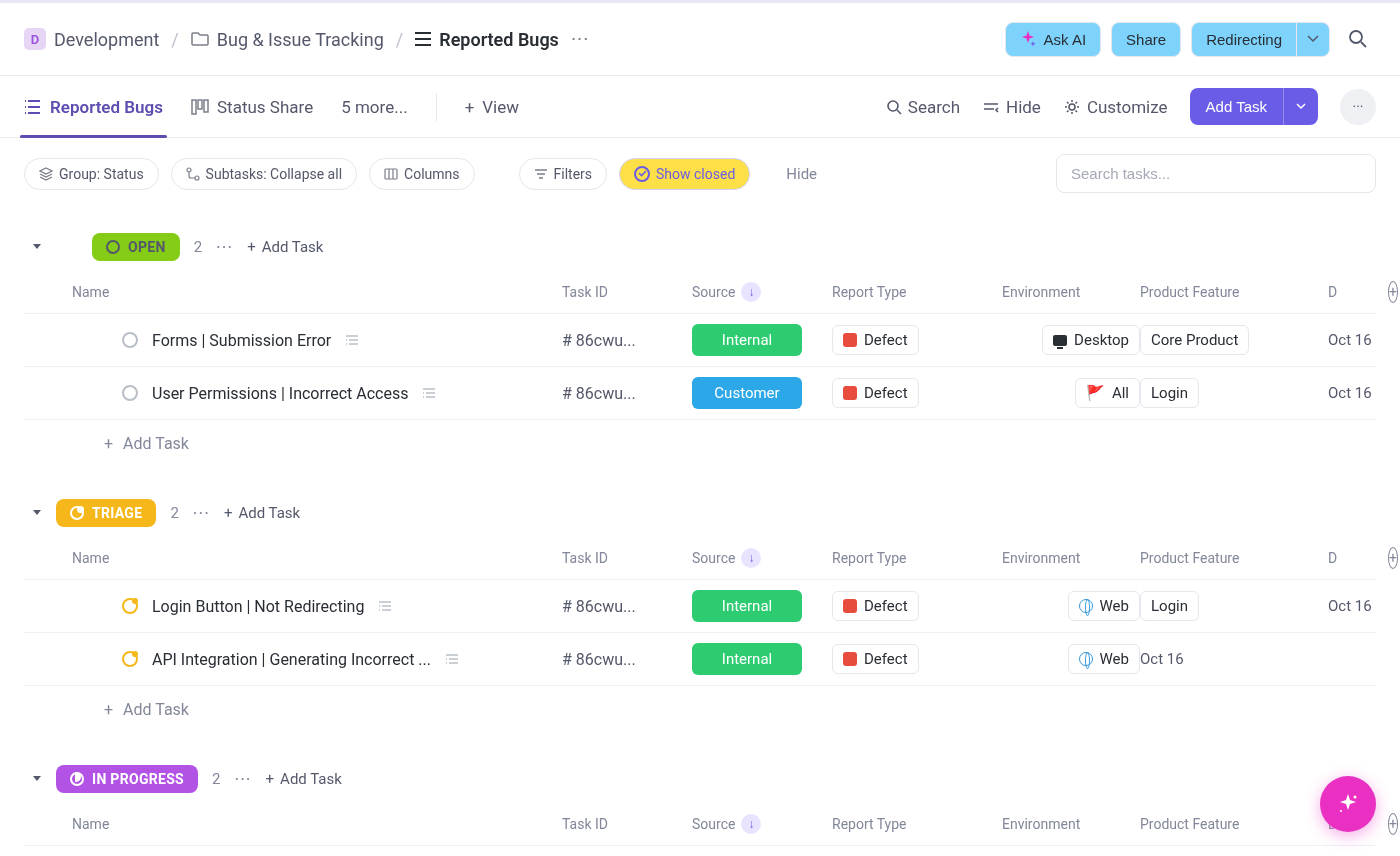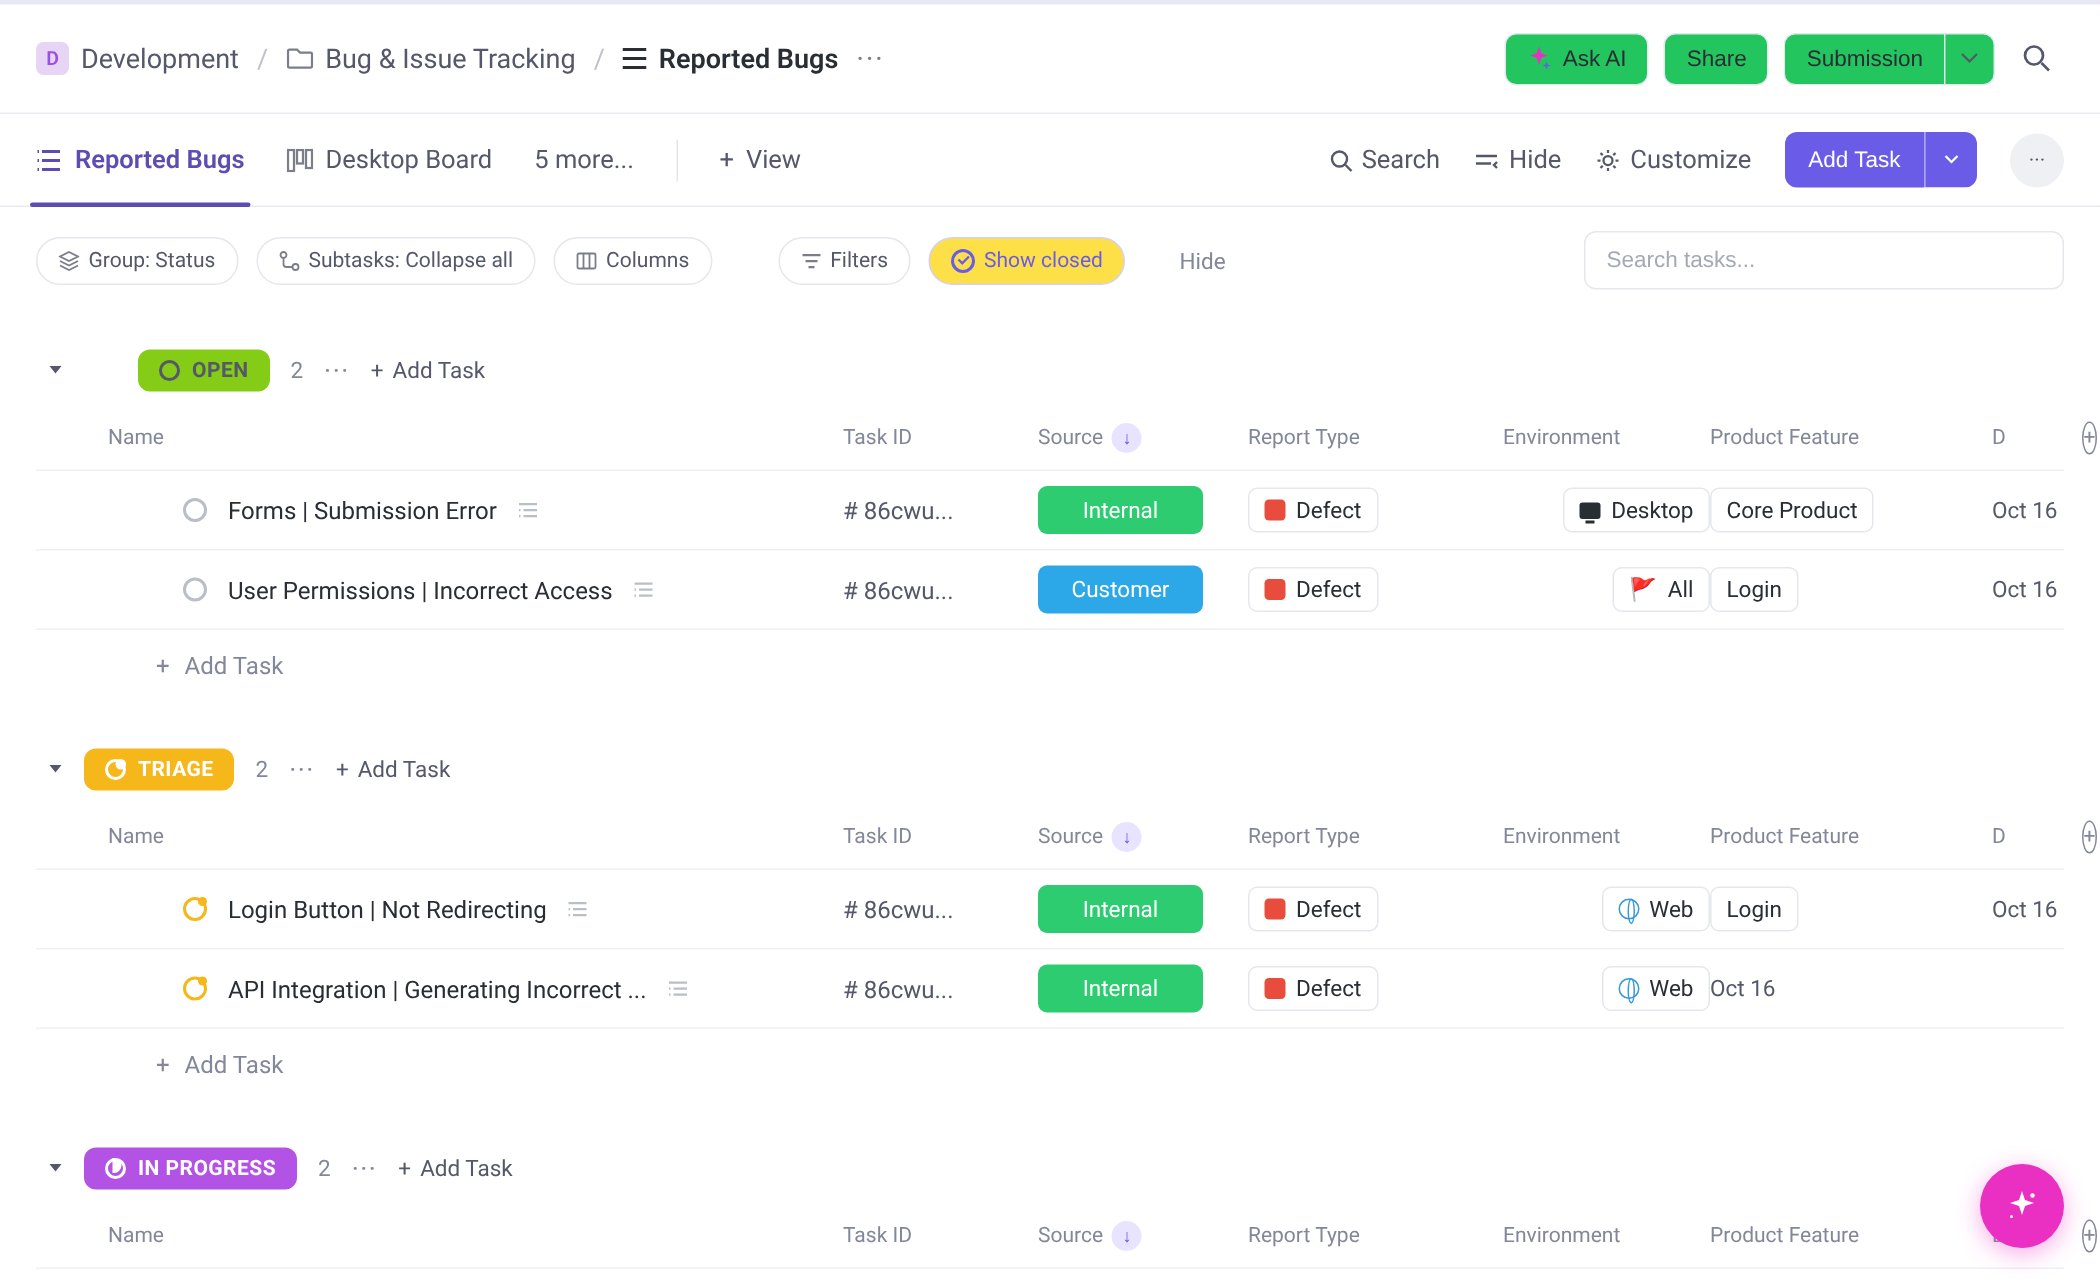--- a/index.html
+++ b/index.html
@@ -8,21 +8,21 @@
 .header { display: flex; align-items: center; padding: 18px 24px; border-bottom: 1px solid #e9ebf0; }
 .breadcrumb { display: flex; align-items: center; gap: 12px; flex: 1; font-size: 18px; color: #54586a; }
 .breadcrumb .crumb { display: flex; align-items: center; gap: 8px; }
 .breadcrumb .sep { color: #bfc2cc; }
 .wspace-icon { width: 22px; height: 22px; border-radius: 5px; background: #e6d5f5; color: #9b51e0; display: flex; align-items: center; justify-content: center; font-weight: 600; font-size: 13px; }
 .folder-ico { color: #7b7e8a; }
 .crumb-bold { font-weight: 600; color: #292d34; }
 .list-ico { color: #292d34; }
 .dots { color: #7b7e8a; font-size: 20px; letter-spacing: 1px; cursor: pointer; }
 .header-actions { display: flex; align-items: center; gap: 10px; }
-.btn { border: 1px solid #e4e7ec; background: #22c55e; border-radius: 8px; padding: 8px 14px; font-size: 15px; color: #292d34; display: flex; align-items: center; gap: 8px; cursor: pointer; }
+.btn { border: 1px solid #e4e7ec; background: #7dd3fc; border-radius: 8px; padding: 8px 14px; font-size: 15px; color: #292d34; display: flex; align-items: center; gap: 8px; cursor: pointer; }
 .ai-icon { font-size: 14px; }
 .btn-group { display: flex; }
 .btn-group .btn:first-child { border-radius: 8px 0 0 8px; border-right: none; }
 .btn-group .btn.caret { border-radius: 0 8px 8px 0; padding: 8px 10px; }
 .search-circle { width: 36px; height: 36px; display: flex; align-items: center; justify-content: center; cursor: pointer; }
 .tabs-row { display: flex; align-items: center; padding: 0 24px; border-bottom: 1px solid #e9ebf0; gap: 28px; height: 62px; }
 .tab { display: flex; align-items: center; gap: 8px; height: 100%; font-size: 17px; color: #54586a; cursor: pointer; position: relative; }
 .tab.active { color: #5c4db1; font-weight: 600; }
 .tab.active::after { content: ''; position: absolute; bottom: -1px; left: -4px; right: -4px; height: 3px; background: #5c4db1; border-radius: 2px; }
 .tab-sep { width: 1px; height: 28px; background: #e4e7ec; }
@@ -131,21 +131,21 @@
             <path d="M13 10l.7 2 2 .7-2 .7-.7 2-.7-2-2-.7 2-.7z" fill="#6b5ce7"></path>
           </svg>
       </span>
       <span>Ask AI</span>
     </button>
     <button class="btn">
         <span>Share</span>
       </button>
     <div class="btn-group">
       <button class="btn">
-          <span>Submission</span>
+          <span>Redirecting</span>
         </button>
       <button class="btn caret">
           <svg width="12" height="8" viewBox="0 0 12 8">
             <path d="M1 1l5 5 5-5" stroke="#54586a" stroke-width="1.5" fill="none"></path>
           </svg>
         </button>
     </div>
     <div class="search-circle">
       <svg width="20" height="20" viewBox="0 0 20 20">
           <circle cx="8" cy="8" r="6" stroke="#54586a" stroke-width="1.8" fill="none"></circle>
@@ -161,21 +161,21 @@
         <path d="M4 2h12M4 8h12M4 14h12M1 2h1M1 8h1M1 14h1" stroke="#5c4db1" stroke-width="2"></path>
       </svg>
     <span>Reported Bugs</span>
   </div>
   <div class="tab">
     <svg width="18" height="16" viewBox="0 0 18 16">
         <rect x="1" y="1" width="4" height="14" stroke="#7b7e8a" stroke-width="1.5" fill="none"></rect>
         <rect x="7" y="1" width="4" height="9" stroke="#7b7e8a" stroke-width="1.5" fill="none"></rect>
         <rect x="13" y="1" width="4" height="12" stroke="#7b7e8a" stroke-width="1.5" fill="none"></rect>
       </svg>
-    <span>Desktop Board</span>
+    <span>Status Share</span>
   </div>
   <div class="tab">
       <span>5 more...</span>
     </div>
   <div class="tab-sep"></div>
   <div class="tab plus">
     <span>+</span>
     <span>View</span>
   </div>
   <div class="tabs-right">

